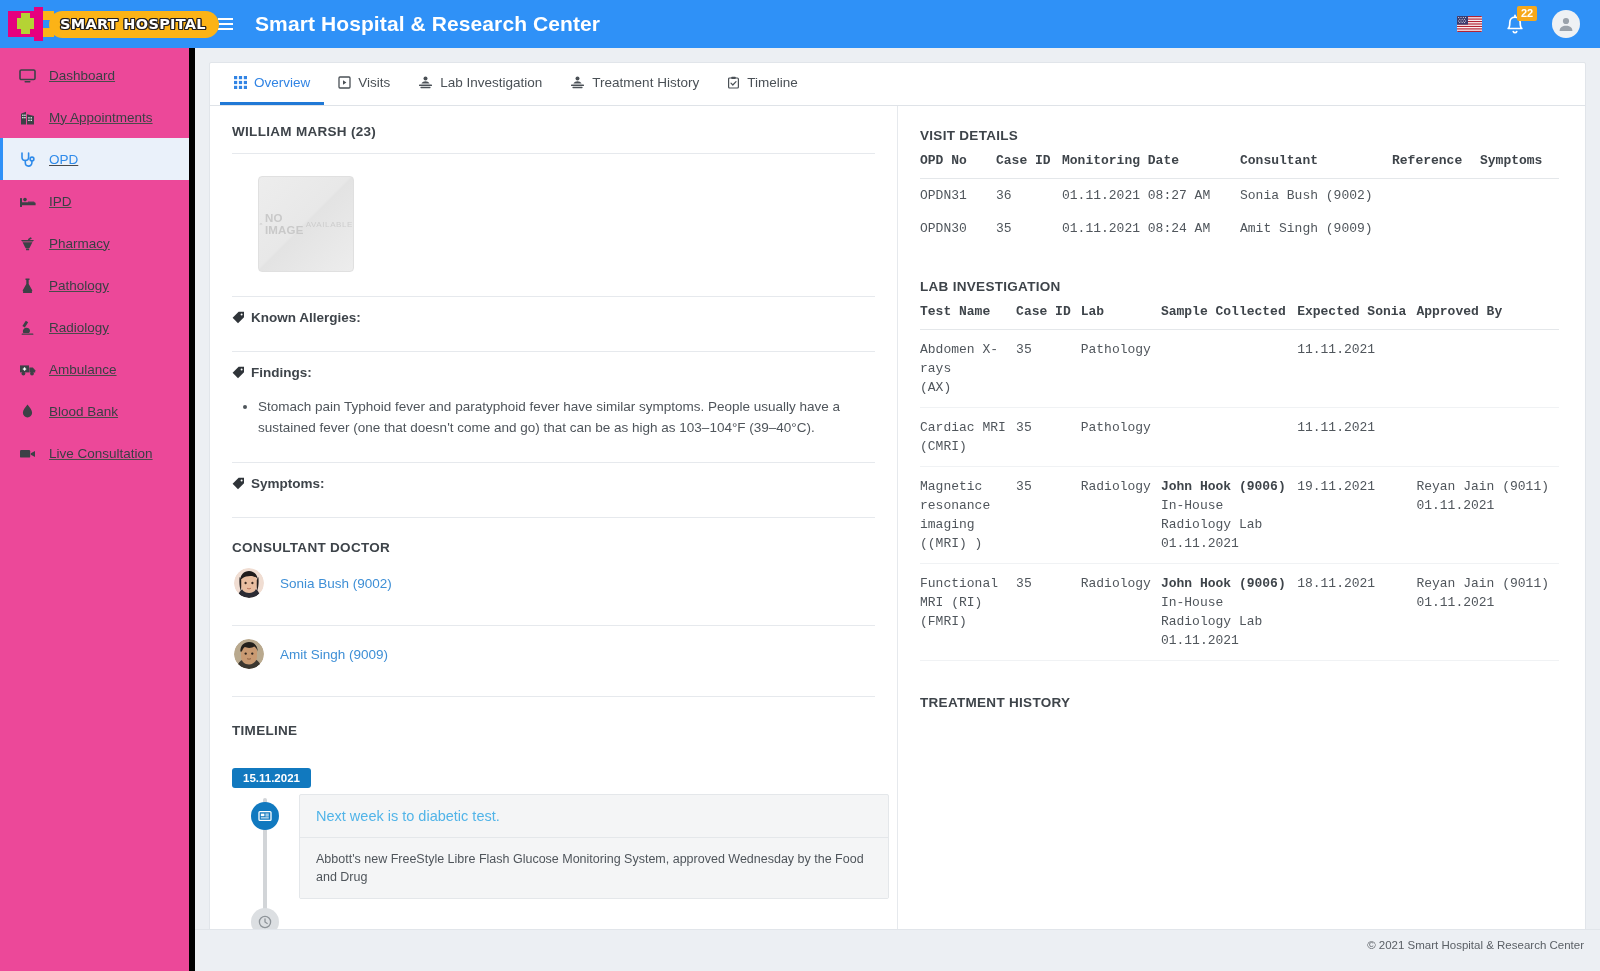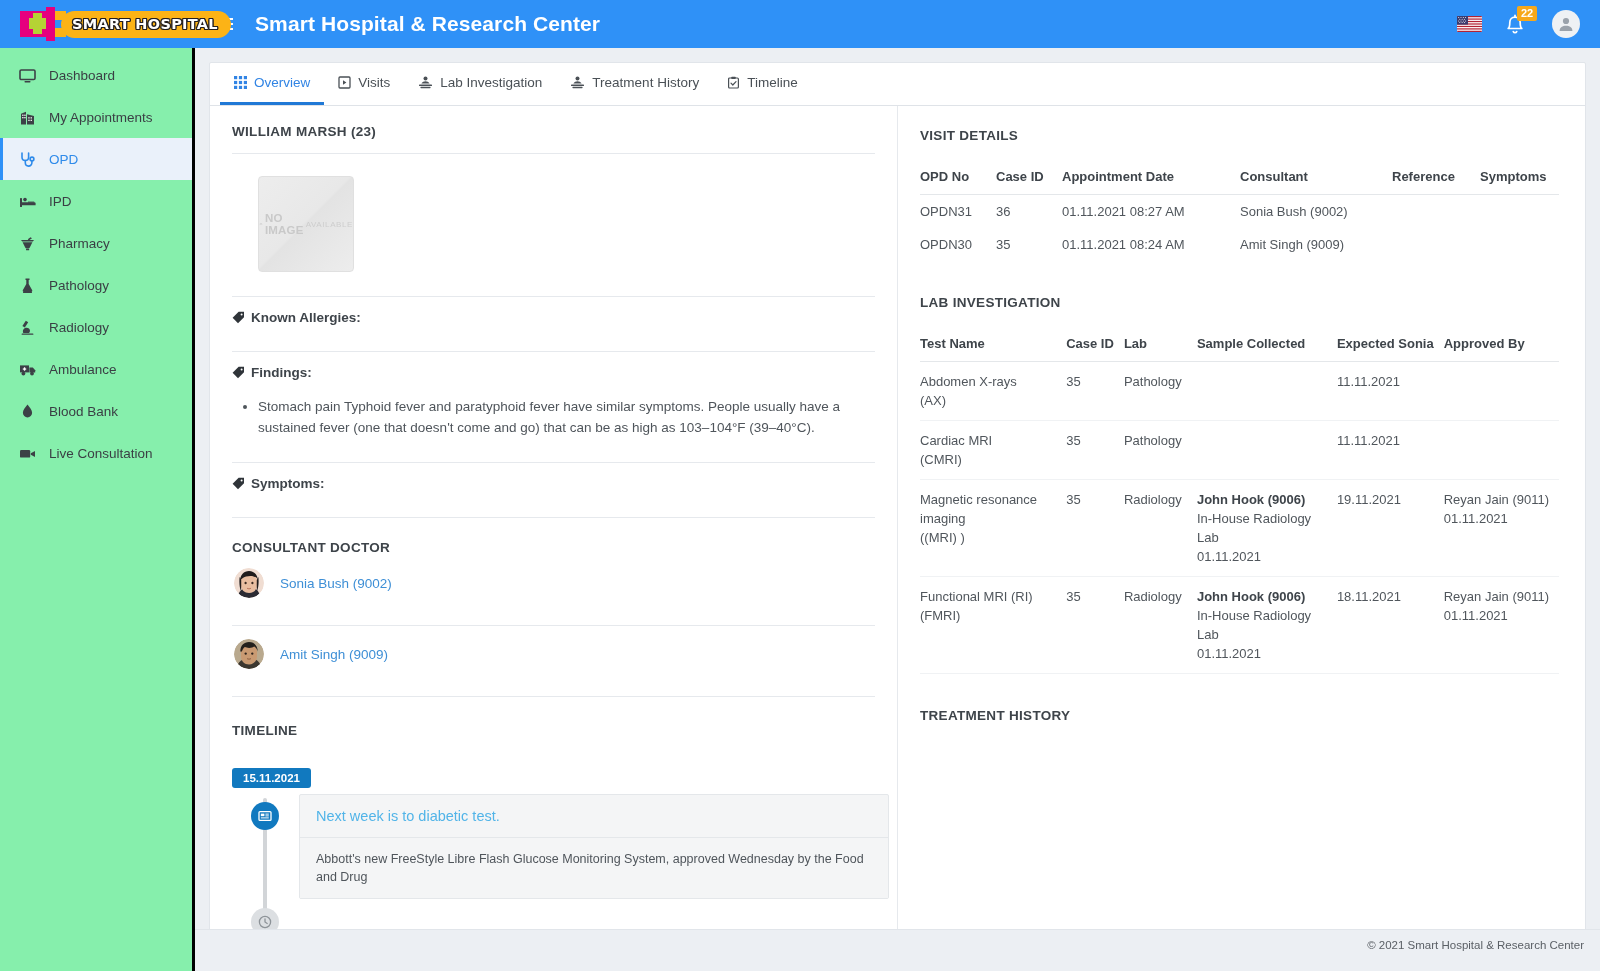--- a/index.html
+++ b/index.html
@@ -17,21 +17,21 @@
   
   .topbar {
     position: absolute; top: 0; left: 0;
     width: 1600px; height: 48px;
     background: #2f91f7;
     display: flex; align-items: center;
     z-index: 30;
   }
   .brand {
     width: 195px; height: 48px;
-    display: flex; align-items: center; padding-left: 20px;
+    display: flex; align-items: center; padding-left: 8px;
     flex: 0 0 195px;
   }
   .logo-wrap {
     display: flex; align-items: center;
     height: 34px; position: relative;
   }
   .logo-blocks {
     position: relative; width: 46px; height: 34px; flex: 0 0 46px;
   }
   .logo-blocks .sq { position: absolute; }
@@ -81,24 +81,25 @@
   .avatar-btn {
     width: 28px; height: 28px; border-radius: 50%;
     background: #eef1f4; display: flex; align-items: center; justify-content: center;
     cursor: pointer;
   }
 
   
   .sidebar {
     position: absolute; top: 48px; left: 0;
     width: 195px; height: 923px;
-    background: #86efac;
-    border-right: 3px solid #000000;
+    background: #ec4899;
+    border-right: 6px solid #000000;
     padding-top: 6px;
     z-index: 20;
+    text-decoration: underline;
   }
   .nav-item {
     display: flex; align-items: center;
     height: 42px; padding-left: 16px;
     font-size: 13.5px; color: #3a3f44;
     cursor: pointer; position: relative;
     border-left: 3px solid transparent;
   }
   .nav-item .nav-ico {
     width: 24px; flex: 0 0 24px;
@@ -235,21 +236,21 @@
   .tl-card-head {
     padding: 13px 16px; font-size: 14.5px; color: #51b4e8;
     border-bottom: 1px solid #e4e7ea;
   }
   .tl-card-body {
     padding: 12px 16px; font-size: 12.5px; color: #4f555b; line-height: 18px;
     background: #f4f5f6;
   }
 
   
-  .dtable { width: 100%; border-collapse: collapse; margin-top: 20px; }
+  .dtable { width: 100%; border-collapse: collapse; margin-top: 4px; font-family: Liberation Mono, monospace; }
   .dtable th {
     text-align: left; font-size: 13px; font-weight: bold; color: #3e444a;
     padding: 6px 10px 10px 0; border-bottom: 1px solid #e4e7ea;
     white-space: nowrap; vertical-align: bottom;
   }
   .dtable td {
     font-size: 13px; color: #50565c; vertical-align: top;
     padding: 10px 10px 10px 0; line-height: 19px;
     border-bottom: 1px solid #f0f2f4;
   }
@@ -688,21 +689,21 @@
       </div>
 
       <div class="col-right">
 
         <div class="sec-title">VISIT DETAILS</div>
         <table class="dtable visits">
           <thead>
             <tr>
               <th style="width:76px">OPD No</th>
               <th style="width:66px">Case ID</th>
-              <th style="width:178px">Appointment Date</th>
+              <th style="width:178px">Monitoring Date</th>
               <th style="width:152px">Consultant</th>
               <th style="width:88px">Reference</th>
               <th>Symptoms</th>
             </tr>
           </thead>
           <tbody>
             <tr>
               <td>OPDN31</td>
               <td>36</td>
               <td class="nowrap">01.11.2021 08:27 AM</td>

